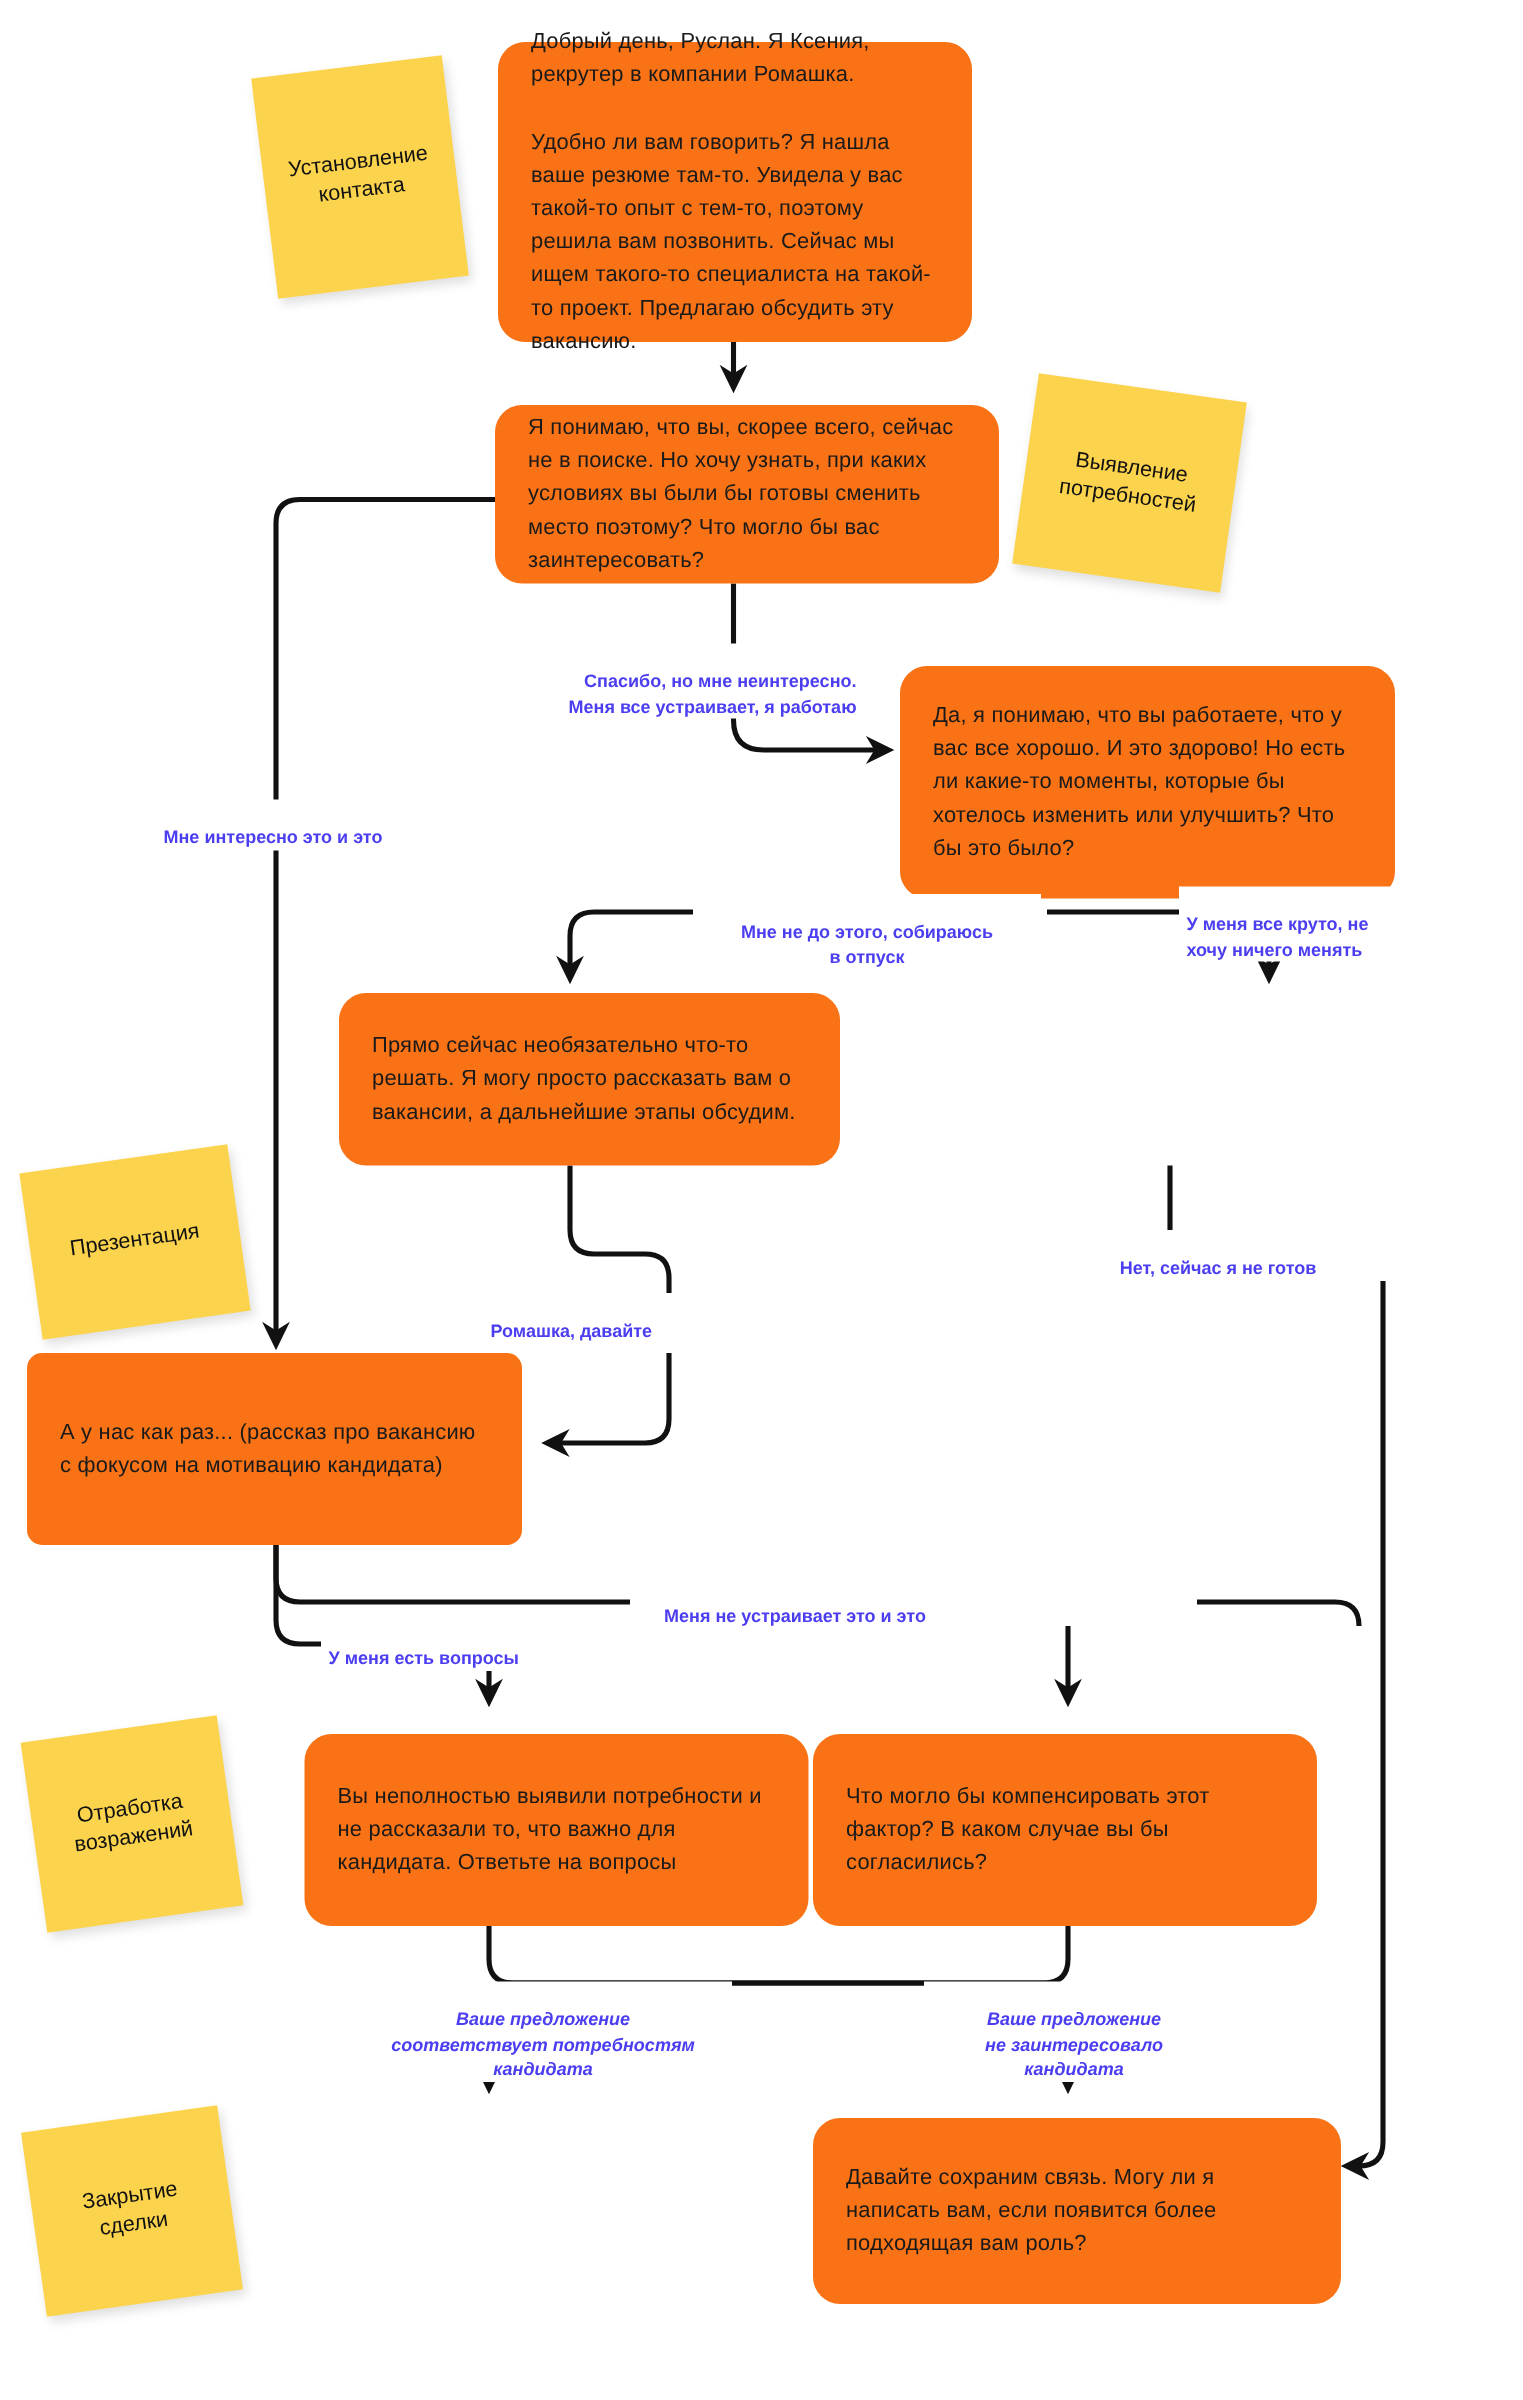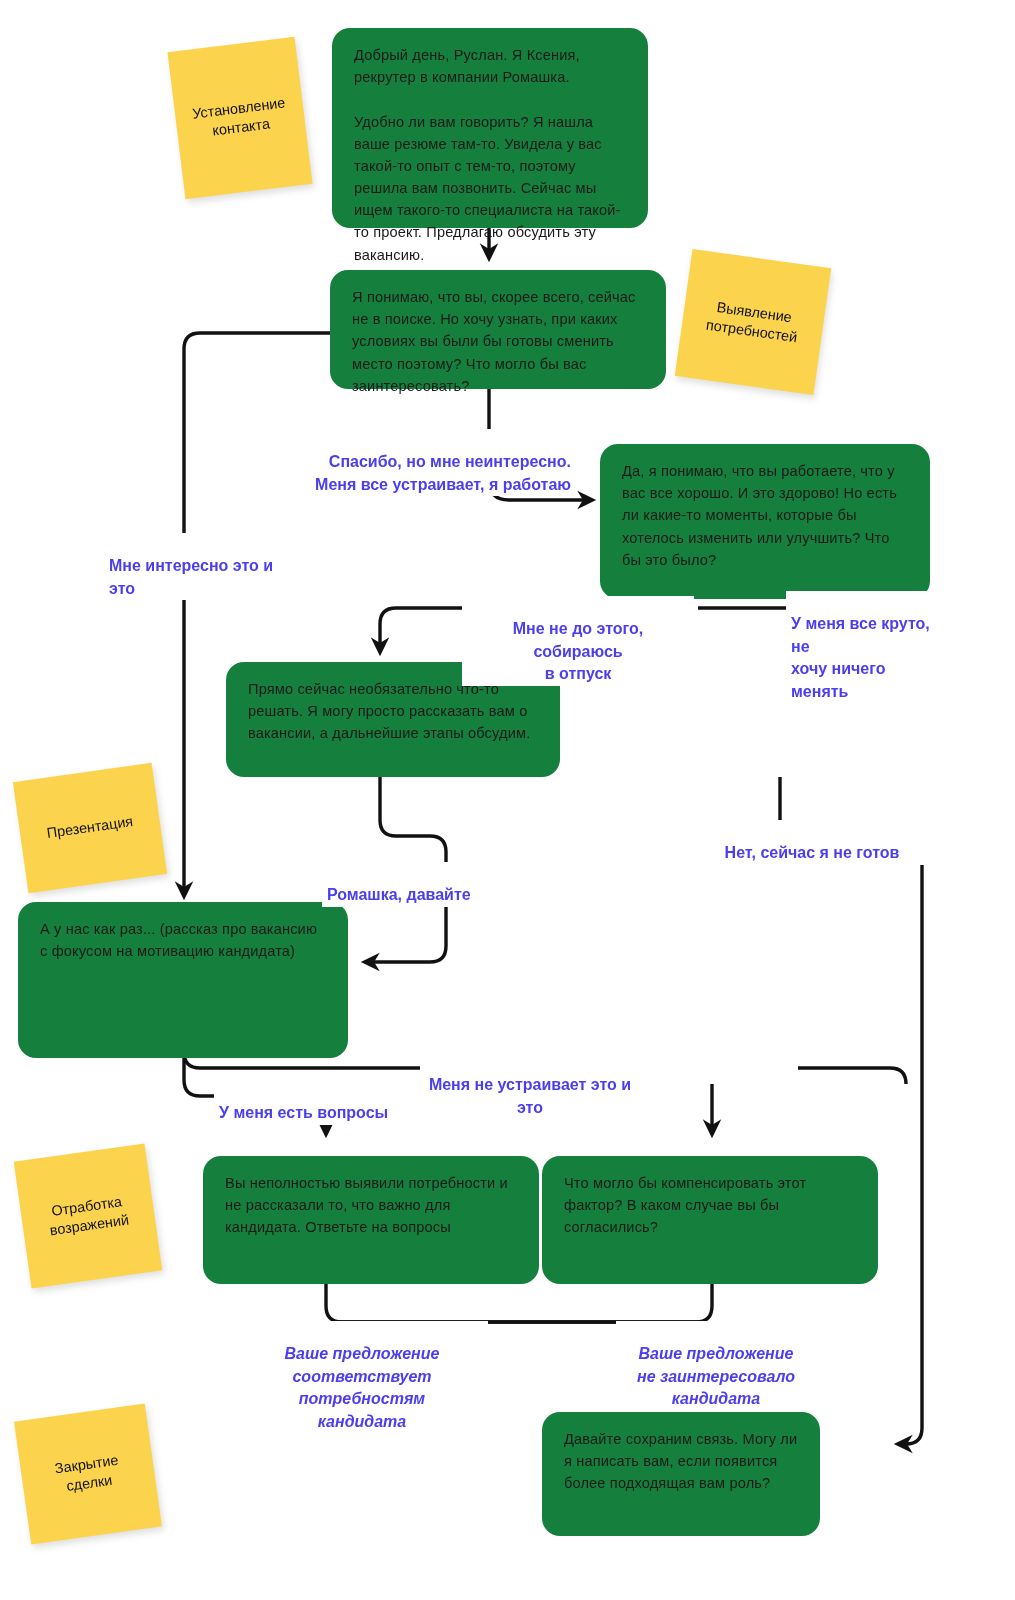--- a/index.html
+++ b/index.html
@@ -18,24 +18,25 @@
   #wires {
     position: absolute;
     left: 0;
     top: 0;
     width: 1015px;
     height: 1600px;
     pointer-events: none;
   }
   .node {
     position: absolute;
-    background: #15803d;
+    background: #f97316;
     border-radius: 18px;
     box-sizing: border-box;
     display: flex;
+    align-items: center;
     color: #1a1a1a;
     font-size: 14.6px;
     line-height: 1.52;
     padding: 16px 22px;
     white-space: pre-line;
     letter-spacing: 0.01em;
   }
   .node.italic {
     margin-left: 35px;
   }
@@ -50,21 +51,21 @@
     color: #111111;
     font-size: 14.4px;
     line-height: 1.35;
     font-weight: 400;
     white-space: pre-line;
     box-shadow: 2px 4px 7px rgba(0,0,0,0.13);
   }
   .elabel {
     position: absolute;
     color: #4b3df0;
-    font-size: 16px;
+    font-size: 12px;
     line-height: 1.4;
     font-weight: 700;
     white-space: pre-line;
     background: #ffffff;
     padding: 0 5px;
     box-sizing: border-box;
   }
   .elabel.italic {
     font-style: italic;
   }
@@ -148,34 +149,34 @@
 
   <div class="node" style="left:600px; top:444px; width:330px; height:155px;">
     <span>Да, я понимаю, что вы работаете, что у вас все хорошо. И это здорово! Но есть ли какие-то моменты, которые бы хотелось изменить или улучшить? Что бы это было?</span>
   </div>
 
   <div class="node" style="left:226px; top:662px; width:334px; height:115px;">
     <span>Прямо сейчас необязательно что-то решать. Я могу просто рассказать вам о вакансии, а дальнейшие этапы обсудим.</span>
   </div>
 
 
-  <div class="node" style="left:18px; top:902px; width:330px; height:156px;">
+  <div class="node" style="left:18px; top:902px; width:330px; height:128px;border-radius:10px;">
     <span>А у нас как раз... (рассказ про вакансию с фокусом на мотивацию кандидата)</span>
   </div>
 
   <div class="node italic" style="left:168px; top:1156px; width:336px; height:128px;">
     <span>Вы неполностью выявили потребности и не рассказали то, что важно для кандидата. Ответьте на вопросы</span>
   </div>
 
   <div class="node" style="left:542px; top:1156px; width:336px; height:128px;">
     <span>Что могло бы компенсировать этот фактор? В каком случае вы бы согласились?</span>
   </div>
 
 
-  <div class="node" style="left:542px; top:1412px; width:278px; height:124px;">
+  <div class="node" style="left:542px; top:1412px; width:352px; height:124px;">
     <span>Давайте сохраним связь. Могу ли я написать вам, если появится более подходящая вам роль?</span>
   </div>
 
   <div class="elabel r" style="left:300px; top:429px; width:276px;">
     <span>Спасибо, но мне неинтересно.
 Меня все устраивает, я работаю</span>
   </div>
 
   <div class="elabel l" style="left:104px; top:533px; width:200px;">
     <span>Мне интересно это и это</span>

